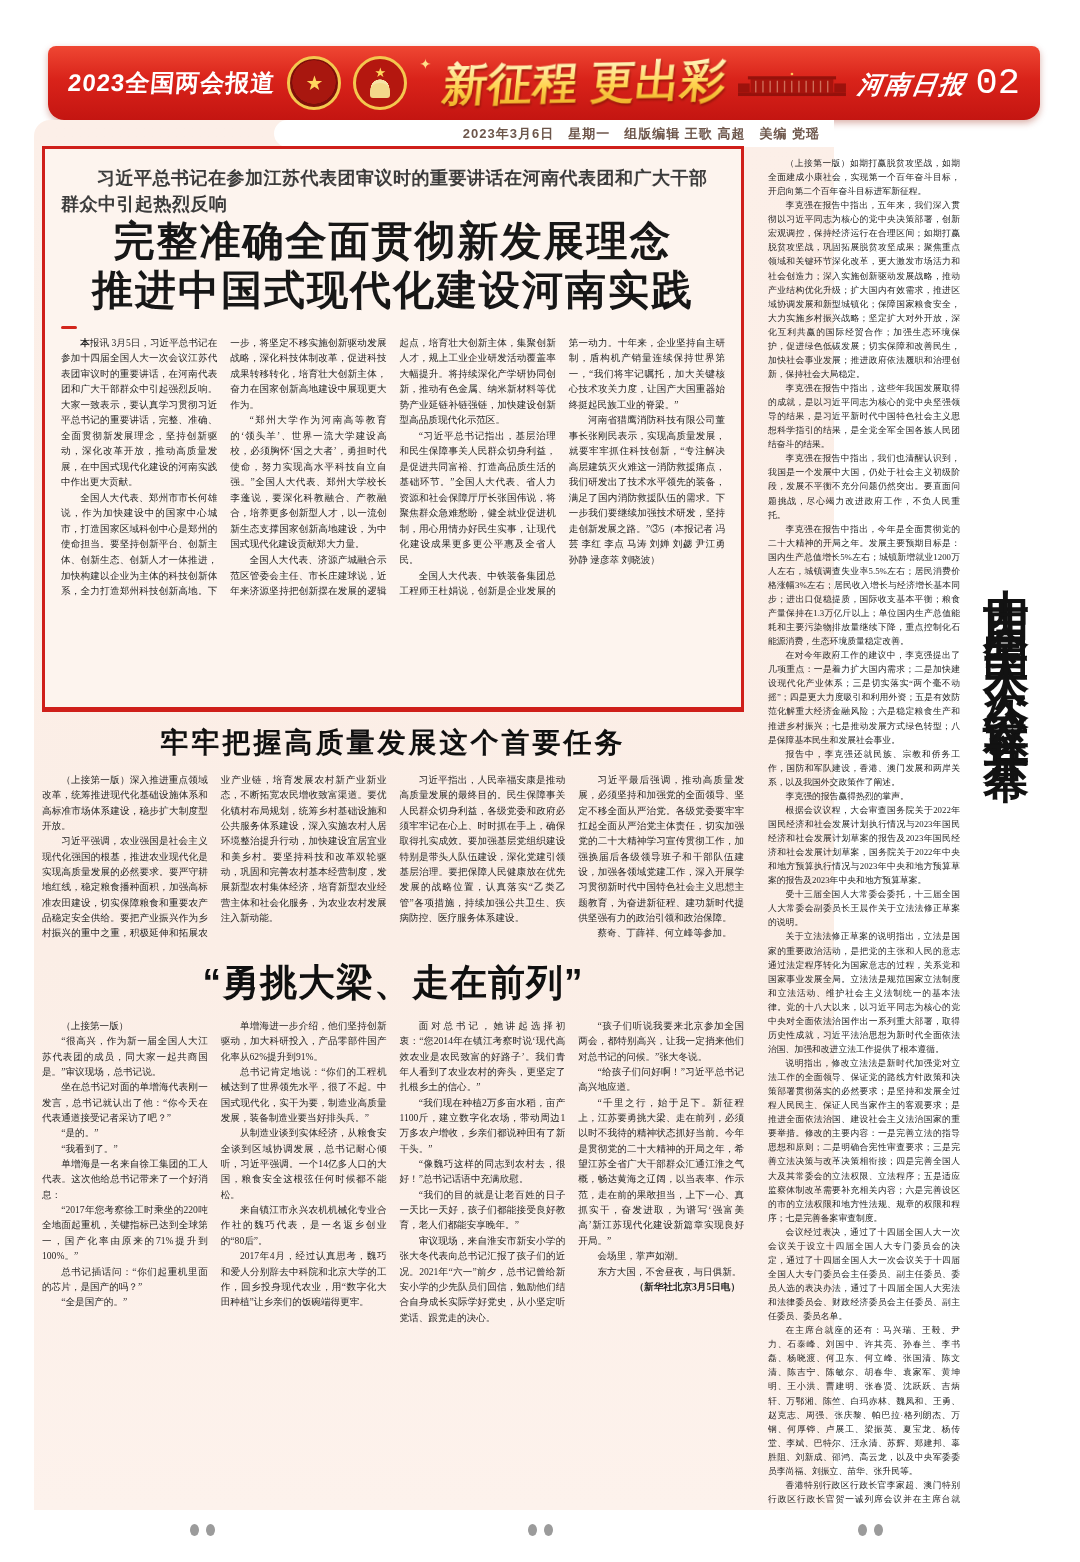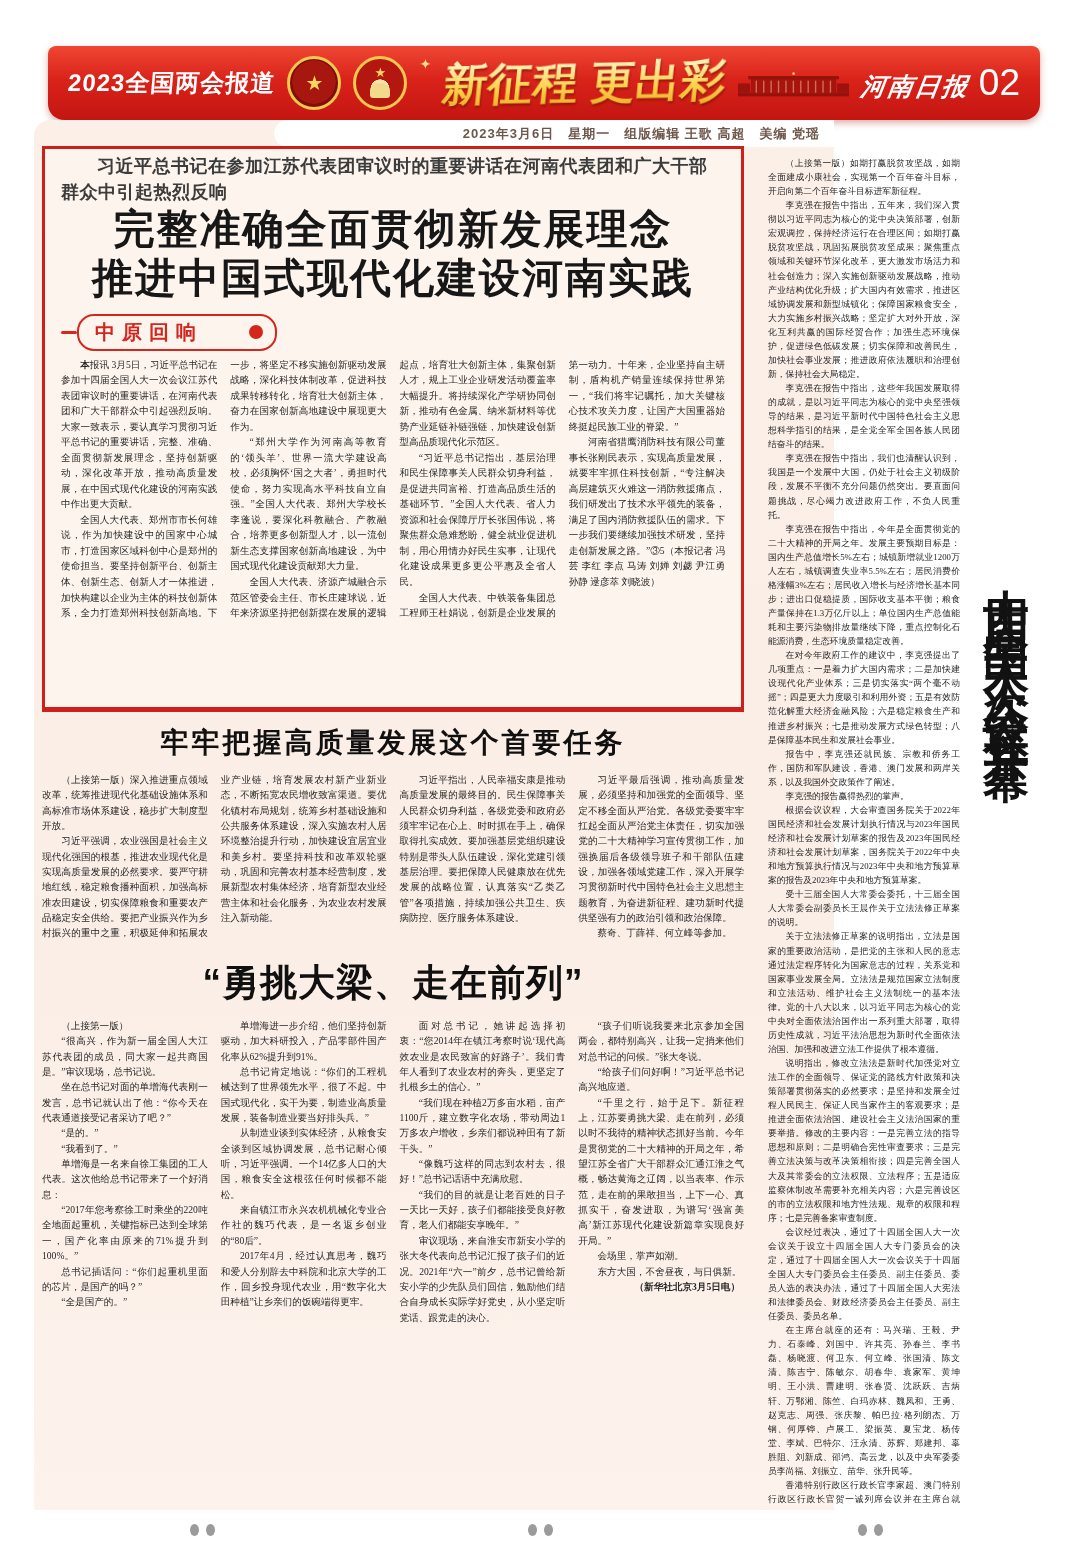--- a/index.html
+++ b/index.html
@@ -23,33 +23,33 @@
   .slogan{font-family:"Liberation Sans","DejaVu Sans",sans-serif;font-weight:900;font-size:45px;
     white-space:nowrap;transform:skewX(-7deg) rotate(-1deg);
     background:linear-gradient(180deg,#fff7c9 10%,#ffd section 34e 55%,#eaa81f 95%);
     background:linear-gradient(180deg,#fff7c9 10%,#ffd34e 55%,#eaa81f 95%);
     -webkit-background-clip:text;background-clip:text;color:transparent;
     filter:drop-shadow(1px 2px 1px rgba(110,15,0,.6));}
   .sparkle{color:#ffe089;font-size:14px;align-self:flex-start;margin-top:10px;}
   .hall{flex:1 1 auto;height:56px;opacity:.9;min-width:0;}
   .masthead{display:flex;align-items:baseline;gap:10px;white-space:nowrap;}
   .paper-name{font-style:italic;font-weight:700;font-size:25px;color:#ffffff;transform:skewX(-8deg);letter-spacing:2px;}
-  .page-num{font-family:Liberation Sans, sans-serif;font-size:37px;color:#ffffff;font-weight:400;}
+  .page-num{font-family:Liberation Mono, monospace;font-size:37px;color:#ffffff;font-weight:400;}
 
   
   .page{position:absolute;left:34px;top:120px;width:800px;height:1390px;
     background:linear-gradient(180deg,#fcefe8 0%,#fbeee6 60%,#fdf2ec 100%);border-radius:16px 0 0 0;}
   .dateline{position:absolute;top:0;right:0;width:560px;height:27px;background:#ffffff;
     border-radius:14px 0 0 14px;display:flex;align-items:center;justify-content:flex-end;
     padding-right:14px;box-sizing:border-box;font-family:"Liberation Sans","DejaVu Sans",sans-serif;
     font-size:13px;font-weight:600;color:#6d564b;letter-spacing:1px;}
 
   
   .lead{position:absolute;left:8px;top:26px;width:702px;height:566px;box-sizing:border-box;
-    border:3px solid #cf1f1a;border-bottom-width:5px;background:#fdf4ee;padding:4px 16px 8px;}
+    border:3px solid #cf1f1a;border-bottom-width:5px;background:#fdf4ee;padding:16px 16px 8px;}
   .kicker{font-family:"Liberation Sans","DejaVu Sans",sans-serif;font-weight:700;font-size:18px;
     color:#3c3c3c;line-height:1.45;text-indent:2em;letter-spacing:.5px;}
   .headline{font-weight:900;font-size:41px;letter-spacing:2px;line-height:1.2;text-align:center;color:#171717;}
   .label-row{display:flex;align-items:center;margin:10px 0 6px;}
   .label-dash{width:16px;height:3px;background:#d3261c;border-radius:2px;}
   .label-pill{display:flex;align-items:center;border:2.5px solid #d3261c;border-radius:17px;
     padding:3px 12px 3px 16px;width:200px;box-sizing:border-box;}
   .label-text{color:#d3261c;font-family:"Liberation Sans","DejaVu Sans",sans-serif;
     font-weight:900;font-size:20px;letter-spacing:7px;white-space:nowrap;}
   .label-dot{width:14px;height:14px;border-radius:50%;background:#d3261c;margin-left:auto;}
@@ -135,24 +135,20 @@
   <div class="page">
 
     <div class="dateline">2023年3月6日　星期一　组版编辑 王歌 高超　美编 党瑶</div>
 
     <div class="lead">
       <div class="kicker">习近平总书记在参加江苏代表团审议时的重要讲话在河南代表团和广大干部群众中引起热烈反响</div>
       <div class="headline">完整准确全面贯彻新发展理念</div>
       <div class="headline">推进中国式现代化建设河南实践</div>
       <div class="label-row">
         <span class="label-dash"></span>
-        <span class="label-pill">
-          <span class="label-text">中原回响</span>
-          <span class="label-dot"></span>
-        </span>
       </div>
       <div class="cols">
           <p>本报讯 3月5日，习近平总书记在参加十四届全国人大一次会议江苏代表团审议时的重要讲话，在河南代表团和广大干部群众中引起强烈反响。大家一致表示，要认真学习贯彻习近平总书记的重要讲话，完整、准确、全面贯彻新发展理念，坚持创新驱动，深化改革开放，推动高质量发展，在中国式现代化建设的河南实践中作出更大贡献。</p>
           <p>全国人大代表、郑州市市长何雄说，作为加快建设中的国家中心城市，打造国家区域科创中心是郑州的使命担当。要坚持创新平台、创新主体、创新生态、创新人才一体推进，加快构建以企业为主体的科技创新体系，全力打造郑州科技创新高地。下一步，将坚定不移实施创新驱动发展战略，深化科技体制改革，促进科技成果转移转化，培育壮大创新主体，奋力在国家创新高地建设中展现更大作为。</p>
           <p>“郑州大学作为河南高等教育的‘领头羊’、世界一流大学建设高校，必须胸怀‘国之大者’，勇担时代使命，努力实现高水平科技自立自强。”全国人大代表、郑州大学校长李蓬说，要深化科教融合、产教融合，培养更多创新型人才，以一流创新生态支撑国家创新高地建设，为中国式现代化建设贡献郑大力量。</p>
           <p>全国人大代表、济源产城融合示范区管委会主任、市长庄建球说，近年来济源坚持把创新摆在发展的逻辑起点，培育壮大创新主体，集聚创新人才，规上工业企业研发活动覆盖率大幅提升。将持续深化产学研协同创新，推动有色金属、纳米新材料等优势产业延链补链强链，加快建设创新型高品质现代化示范区。</p>
           <p>“习近平总书记指出，基层治理和民生保障事关人民群众切身利益，是促进共同富裕、打造高品质生活的基础环节。”全国人大代表、省人力资源和社会保障厅厅长张国伟说，将聚焦群众急难愁盼，健全就业促进机制，用心用情办好民生实事，让现代化建设成果更多更公平惠及全省人民。</p>
           <p>全国人大代表、中铁装备集团总工程师王杜娟说，创新是企业发展的第一动力。十年来，企业坚持自主研制，盾构机产销量连续保持世界第一，“我们将牢记嘱托，加大关键核心技术攻关力度，让国产大国重器始终挺起民族工业的脊梁。”</p>
           <p>河南省猎鹰消防科技有限公司董事长张刚民表示，实现高质量发展，就要牢牢抓住科技创新，“专注解决高层建筑灭火难这一消防救援痛点，我们研发出了技术水平领先的装备，满足了国内消防救援队伍的需求。下一步我们要继续加强技术研发，坚持走创新发展之路。”③5（本报记者 冯芸 李红 李点 马涛 刘婵 刘勰 尹江勇 孙静 逯彦萃 刘晓波）</p>
         </div>

